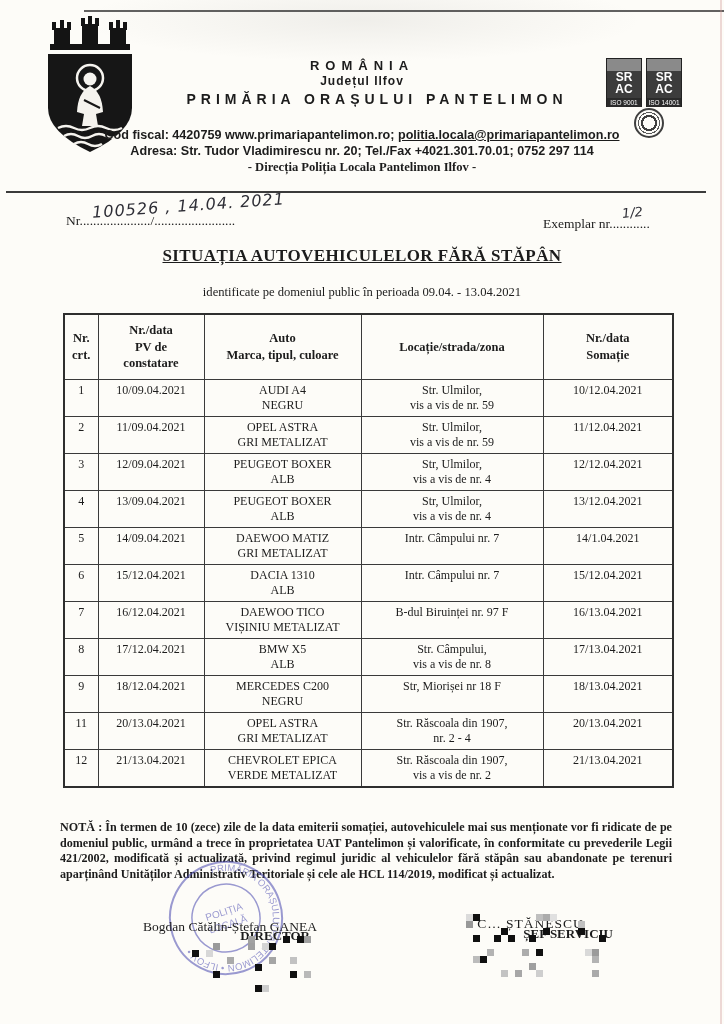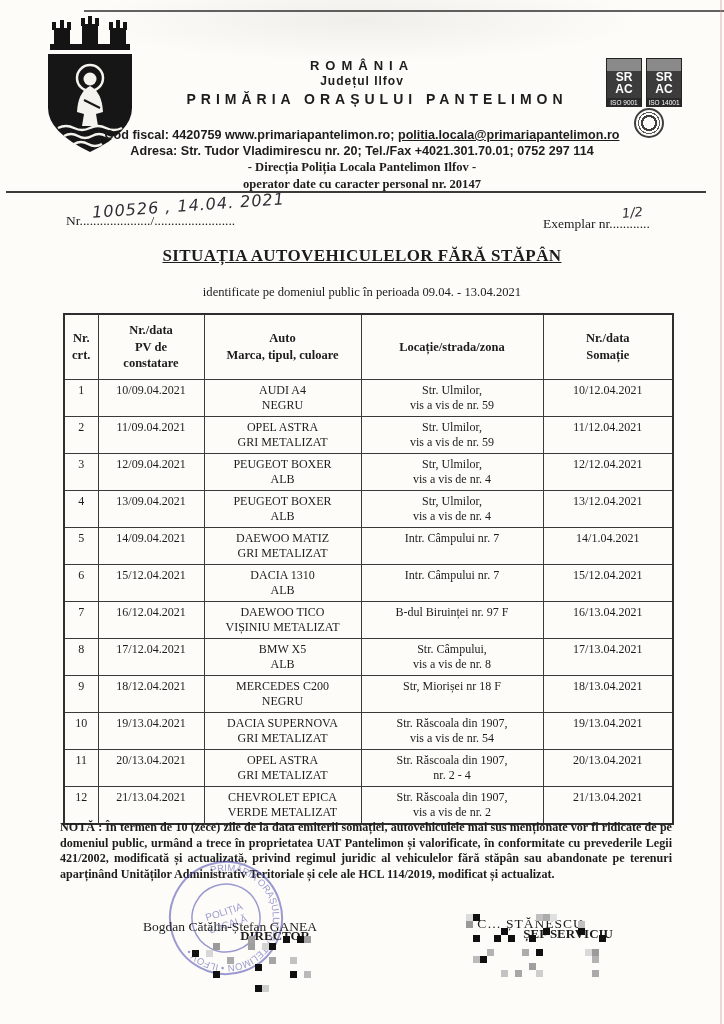--- a/index.html
+++ b/index.html
@@ -128,21 +128,20 @@
       <div class="ac">AC</div>
       <div class="iso">ISO 14001</div>
     </div>
   </div>
   <div class="abs seal" style="left:634px;top:108px;"></div>
 
   <div class="abs contact">
     <div class="sansline"><span>Cod fiscal: 4420759 www.primariapantelimon.ro; </span><span class="email">politia.locala@primariapantelimon.ro</span></div>
     <div class="sansline">Adresa: Str. Tudor Vladimirescu nr. 20; Tel./Fax +4021.301.70.01; 0752 297 114</div>
     <div class="serifline">- Direcția Poliția Locala Pantelimon Ilfov -</div>
-    <div class="serifline">operator date cu caracter personal nr. 20147</div>
   </div>
 
   <div class="abs rule"></div>
 
   <div class="abs nrline" style="left:66px;top:213px;">
     <span>Nr.</span><span>..................../........................</span>
   </div>
   <div class="abs hand" style="left:92px;top:196px;font-size:16px;transform:rotate(-4deg);letter-spacing:1px;">100526 , 14.04. 2021</div>
 
   <div class="abs nrline" style="left:543px;top:216px;">
@@ -297,33 +296,20 @@
             <div class="l1">MERCEDES C200</div>
             <div class="l2">NEGRU</div>
           </td>
       <td>
             <div class="l1">Str, Miorișei nr 18 F</div>
             <div class="l2"></div>
           </td>
       <td><span>18/13.04.2021</span></td>
     </tr>
         <tr>
-      <td><span>10</span></td>
-      <td><span>19/13.04.2021</span></td>
-      <td>
-            <div class="l1">DACIA SUPERNOVA</div>
-            <div class="l2">GRI METALIZAT</div>
-          </td>
-      <td>
-            <div class="l1">Str. Răscoala din 1907,</div>
-            <div class="l2">vis a vis de nr. 54</div>
-          </td>
-      <td><span>19/13.04.2021</span></td>
-    </tr>
-        <tr>
       <td><span>11</span></td>
       <td><span>20/13.04.2021</span></td>
       <td>
             <div class="l1">OPEL ASTRA</div>
             <div class="l2">GRI METALIZAT</div>
           </td>
       <td>
             <div class="l1">Str. Răscoala din 1907,</div>
             <div class="l2">nr. 2 - 4</div>
           </td>

